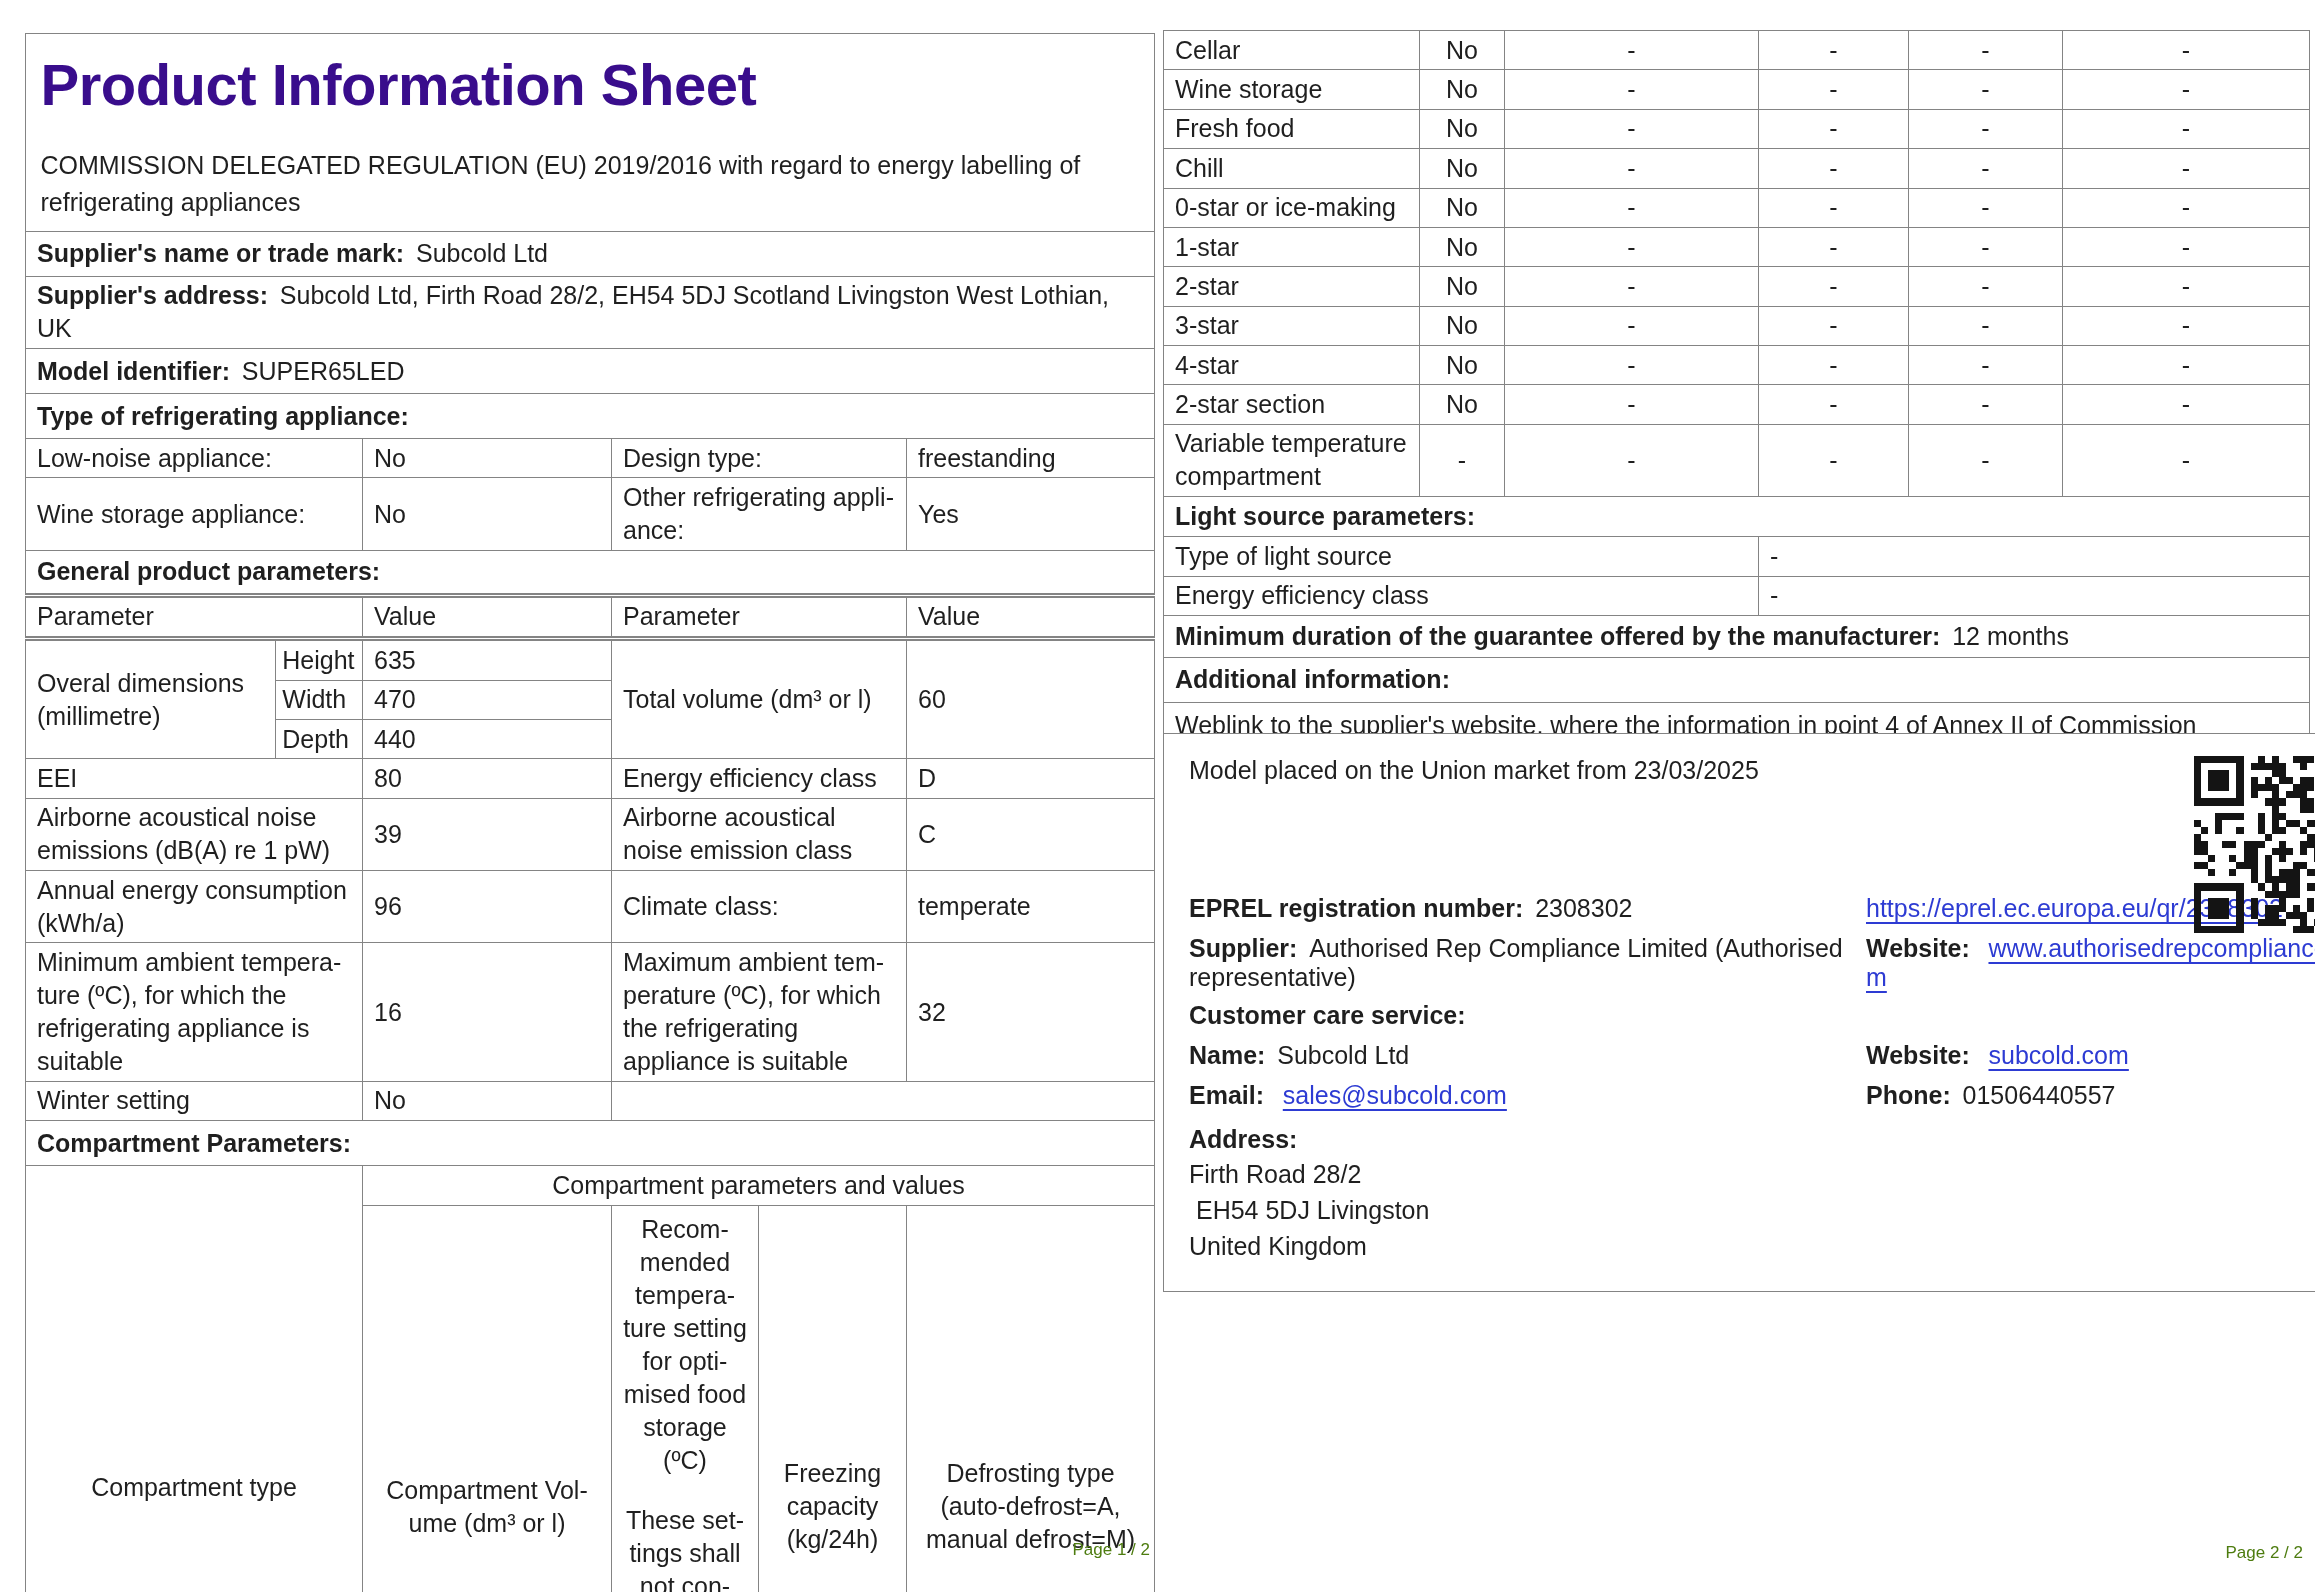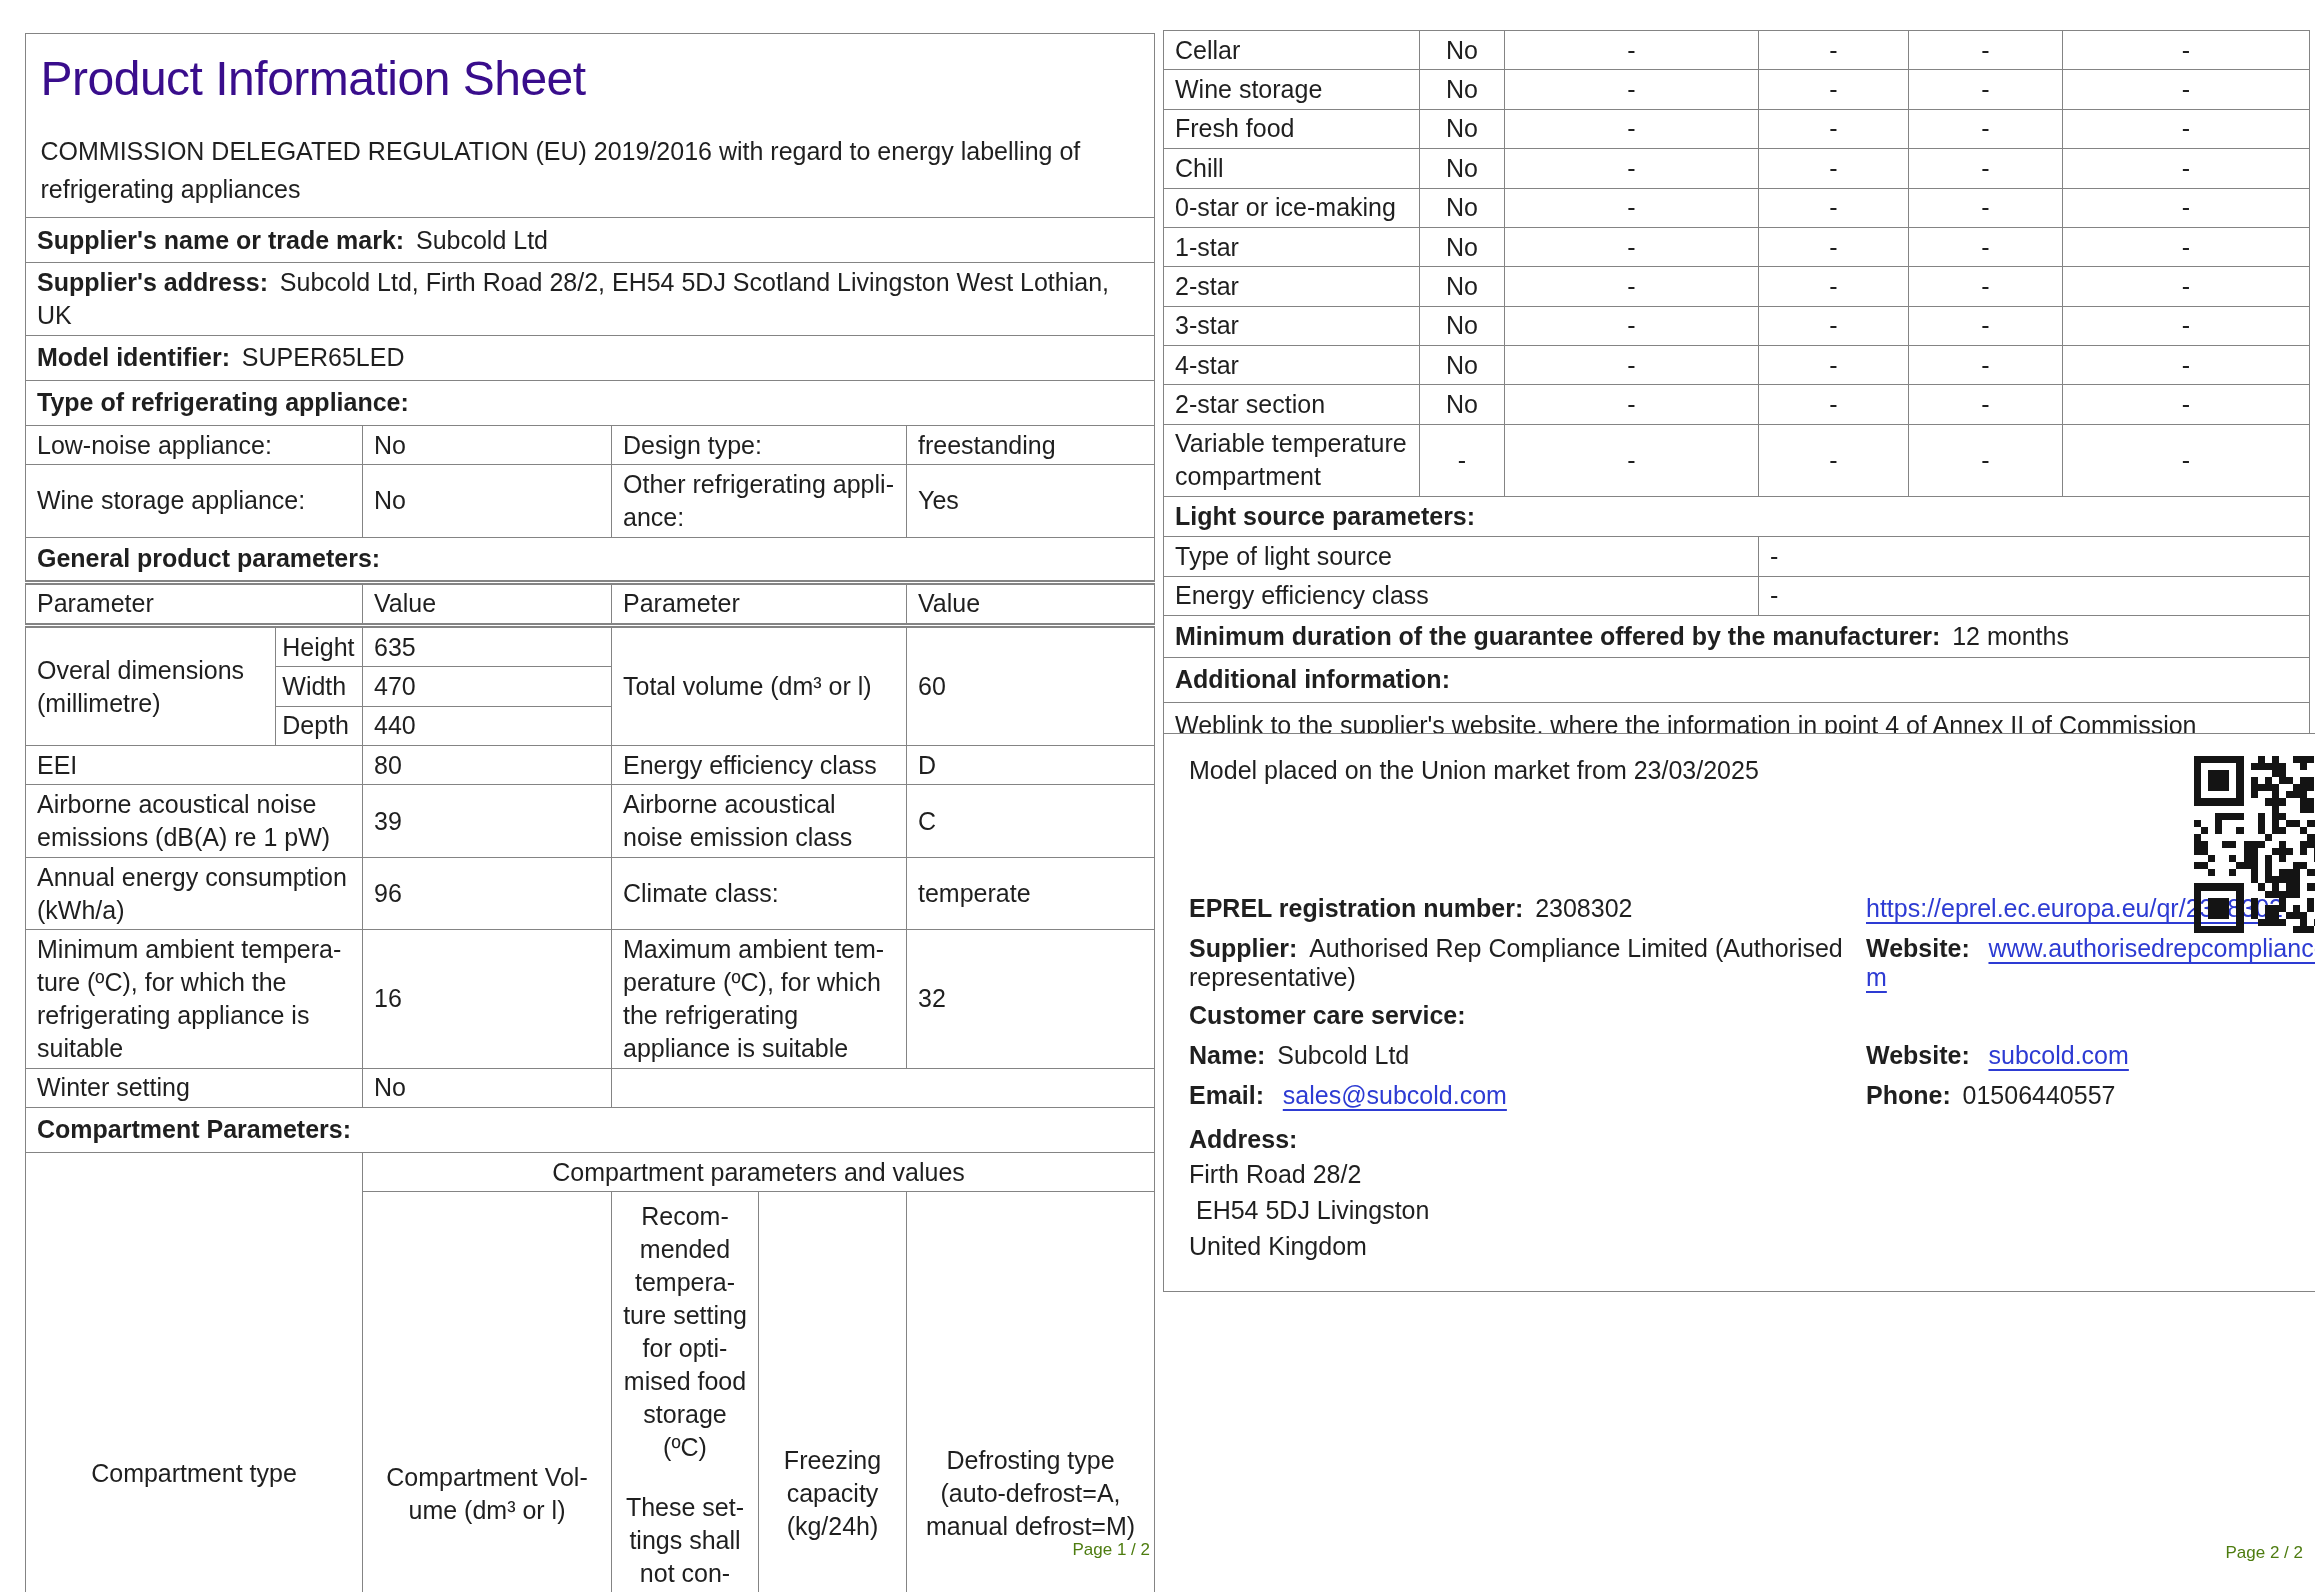--- a/index.html
+++ b/index.html
@@ -28,21 +28,21 @@
   .b{font-weight:bold;}
   .v{margin-left:11.8px;}
   .center{text-align:center;}
   .link{color:var(--link);text-decoration:underline;text-decoration-color:var(--link);text-underline-offset:4.5px;cursor:pointer;}
   .ba{word-break:break-all;}
 
   
   .t1{position:absolute;left:25px;top:33px;width:1129px;}
   .r-title{height:143px;}
   .r-title td{vertical-align:top;padding:9px 14.5px;}
-  .page-title{font-size:48px;font-weight:normal;color:var(--title);margin:3.6px 0 23.5px 0;letter-spacing:-0.5px;}
+  .page-title{font-size:58px;font-weight:bold;color:var(--title);margin:3.6px 0 23.5px 0;letter-spacing:-0.5px;}
   .reg{font-size:25px;line-height:1.5;margin:0;max-width:1081px;}
   .r-kv{height:45px;}
   .r-lownoise{height:36px;}
   .r-wine{height:60px;}
   .r-general{height:45px;}
   .r-phead{height:36px;}
   .r-dim{height:34px;}
   .r-eei{height:38px;}
   .r-air{height:58px;}
   .r-ann{height:63px;}

